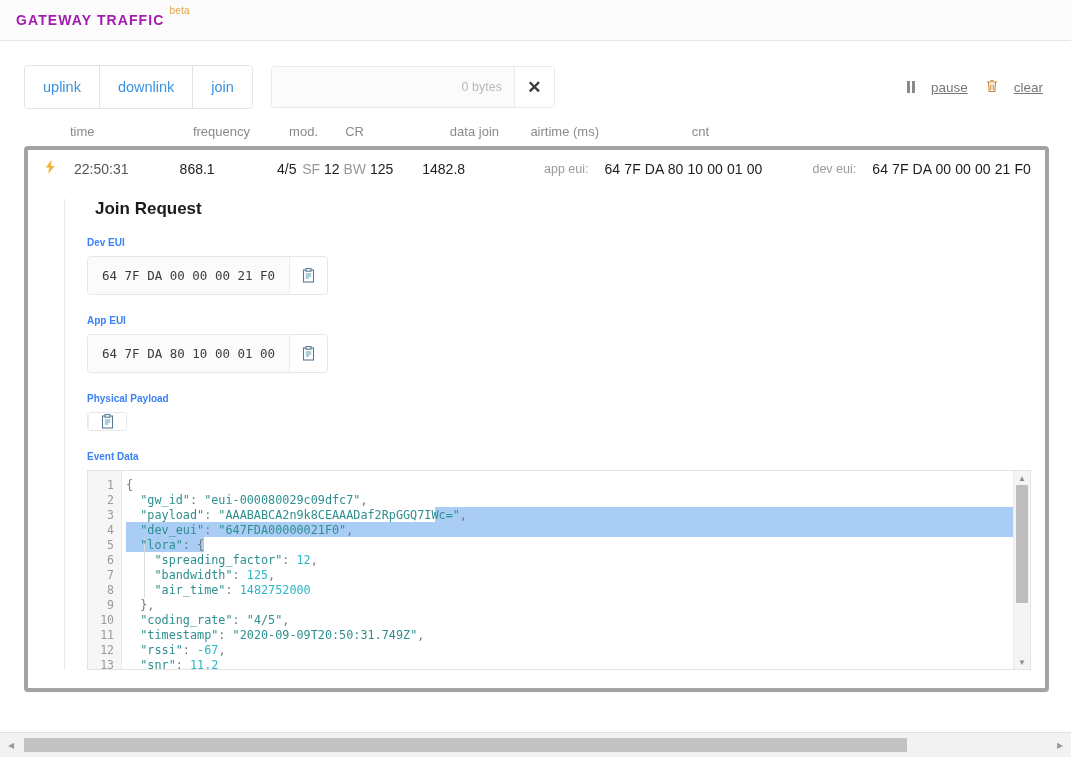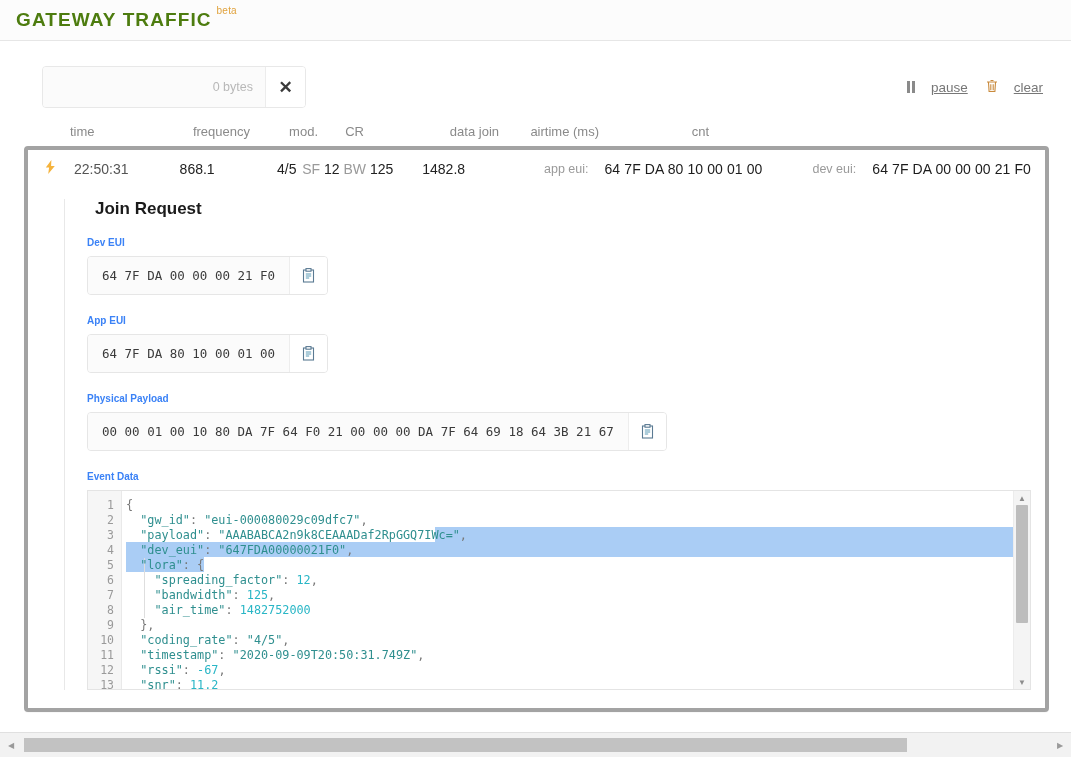--- a/index.html
+++ b/index.html
@@ -20,24 +20,24 @@
   .topbar {
     height: 41px;
     background: #fcfcfc;
     border-bottom: 1px solid #e6e6e6;
     display: flex;
     align-items: center;
     padding-left: 16px;
     box-sizing: border-box;
   }
   .brand {
-    font-size: 19px;
+    font-size: 14px;
     font-weight: bold;
     letter-spacing: 1.1px;
-    color: #4d7c0f;
+    color: #a21caf;
   }
   .beta {
     font-size: 10px;
     color: #e0a23c;
     margin-left: 5px;
     align-self: flex-start;
     margin-top: 5px;
     letter-spacing: 0.2px;
   }
 
@@ -84,21 +84,21 @@
   }
   .btn-group .gbtn:last-child { border-right: none; }
 
   .filter-wrap {
     display: flex;
     height: 42px;
     margin-left: 18px;
     border: 1px solid #e8e8e8;
     border-radius: 4px;
     overflow: hidden;
-    width: 264px;
+    width: 284px;
     box-sizing: border-box;
   }
   .filter-input {
     flex: 1;
     background: #fbfbfb;
     border: none;
     outline: none;
     text-align: right;
     font-size: 12.5px;
     color: #b0b0b0;
@@ -376,20 +376,25 @@
 <div class="topbar">
   <span class="brand">GATEWAY TRAFFIC</span>
   <span class="beta">beta</span>
 </div>
 
 <div class="page">
   <div class="content">
 
     <div class="toolbar">
 
+      <div class="btn-group">
+        <button class="gbtn">uplink</button>
+        <button class="gbtn">downlink</button>
+        <button class="gbtn">join</button>
+      </div>
 
       <div class="filter-wrap">
         <input class="filter-input" type="text" placeholder="0 bytes" style="">
         <button class="clear-x">✕</button>
       </div>
 
       <div class="toolbar-right">
         <div class="tlink">
           <span class="pause-icon">
               <i></i>
@@ -476,21 +481,20 @@
                   <rect x="1.5" y="2" width="10" height="12" fill="none" stroke="#5a7a93" stroke-width="1.1"></rect>
                   <rect x="4" y="0.6" width="5" height="2.6" fill="#ffffff" stroke="#5a7a93" stroke-width="1.1"></rect>
                   <path d="M3.8 6h5.4M3.8 8h5.4M3.8 10h3.4" stroke="#5a9ab5" stroke-width="1"></path>
                 </svg>
               </span>
             </button>
           </div>
 
           <div class="field-label">Physical Payload</div>
           <div class="input-row">
-            <div class="val">00 00 01 00 10 80 DA 7F 64 F0 21 00 00 00 DA 7F 64 69 18 64 3B 21 67</div>
             <button class="copy-btn">
               <span>
                 <svg width="13" height="15" viewBox="0 0 13 15" aria-hidden="true">
                   <rect x="1.5" y="2" width="10" height="12" fill="none" stroke="#5a7a93" stroke-width="1.1"></rect>
                   <rect x="4" y="0.6" width="5" height="2.6" fill="#ffffff" stroke="#5a7a93" stroke-width="1.1"></rect>
                   <path d="M3.8 6h5.4M3.8 8h5.4M3.8 10h3.4" stroke="#5a9ab5" stroke-width="1"></path>
                 </svg>
               </span>
             </button>
           </div>

